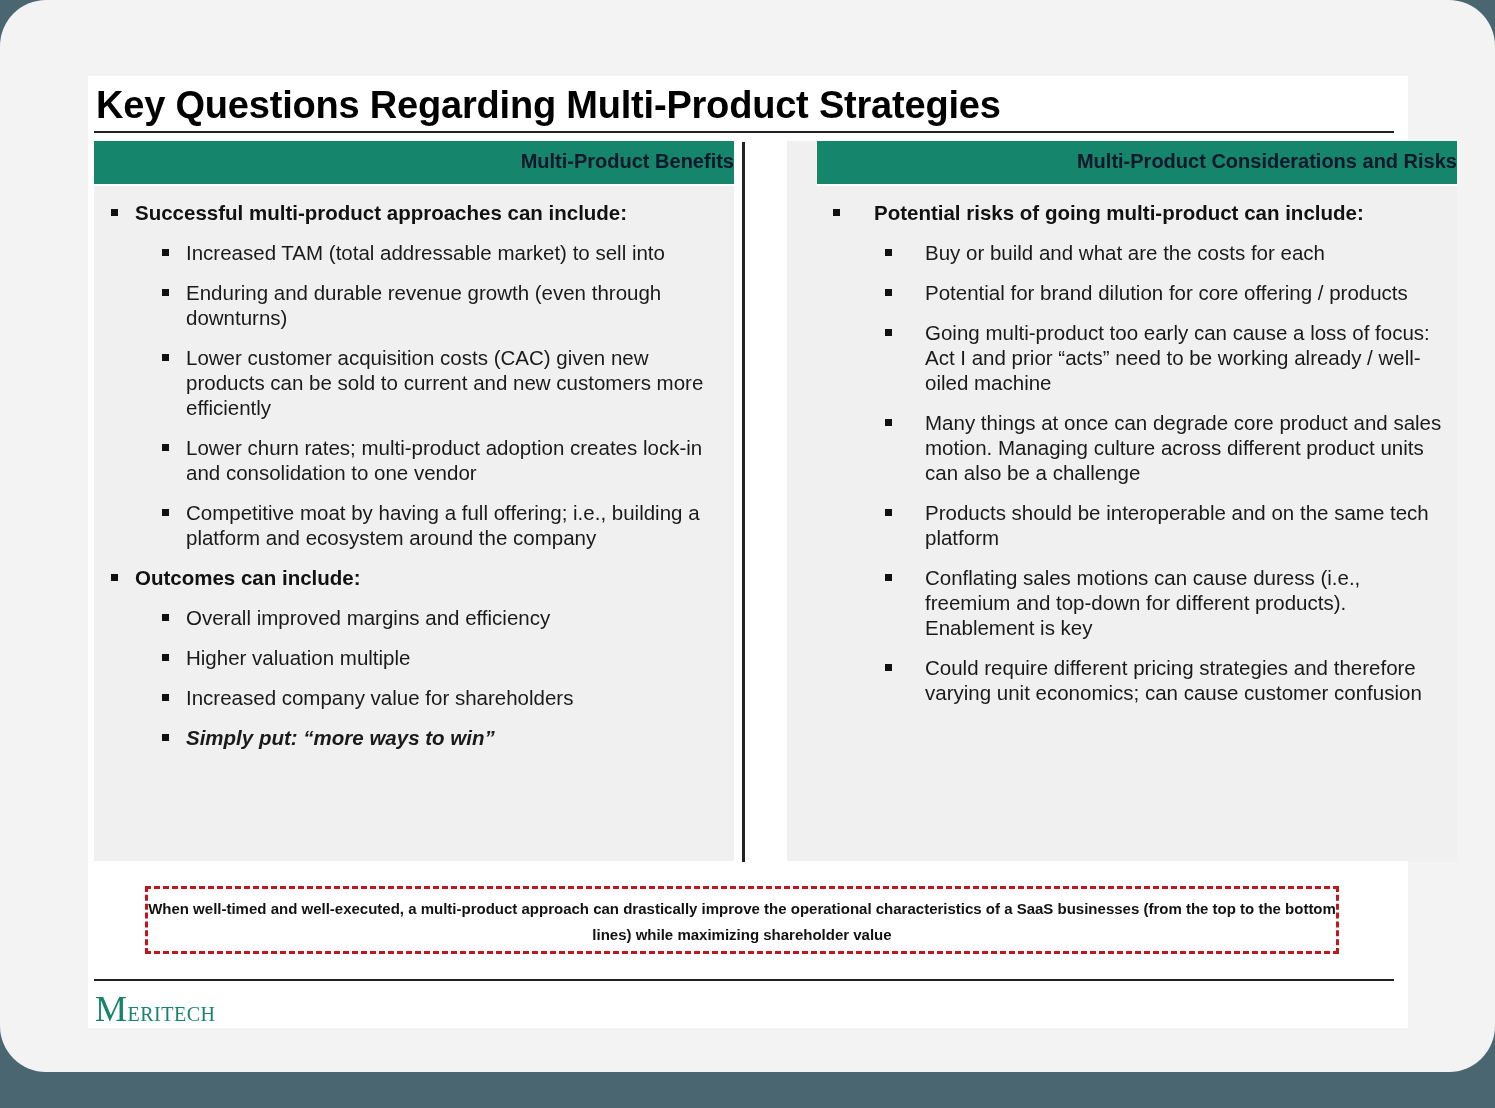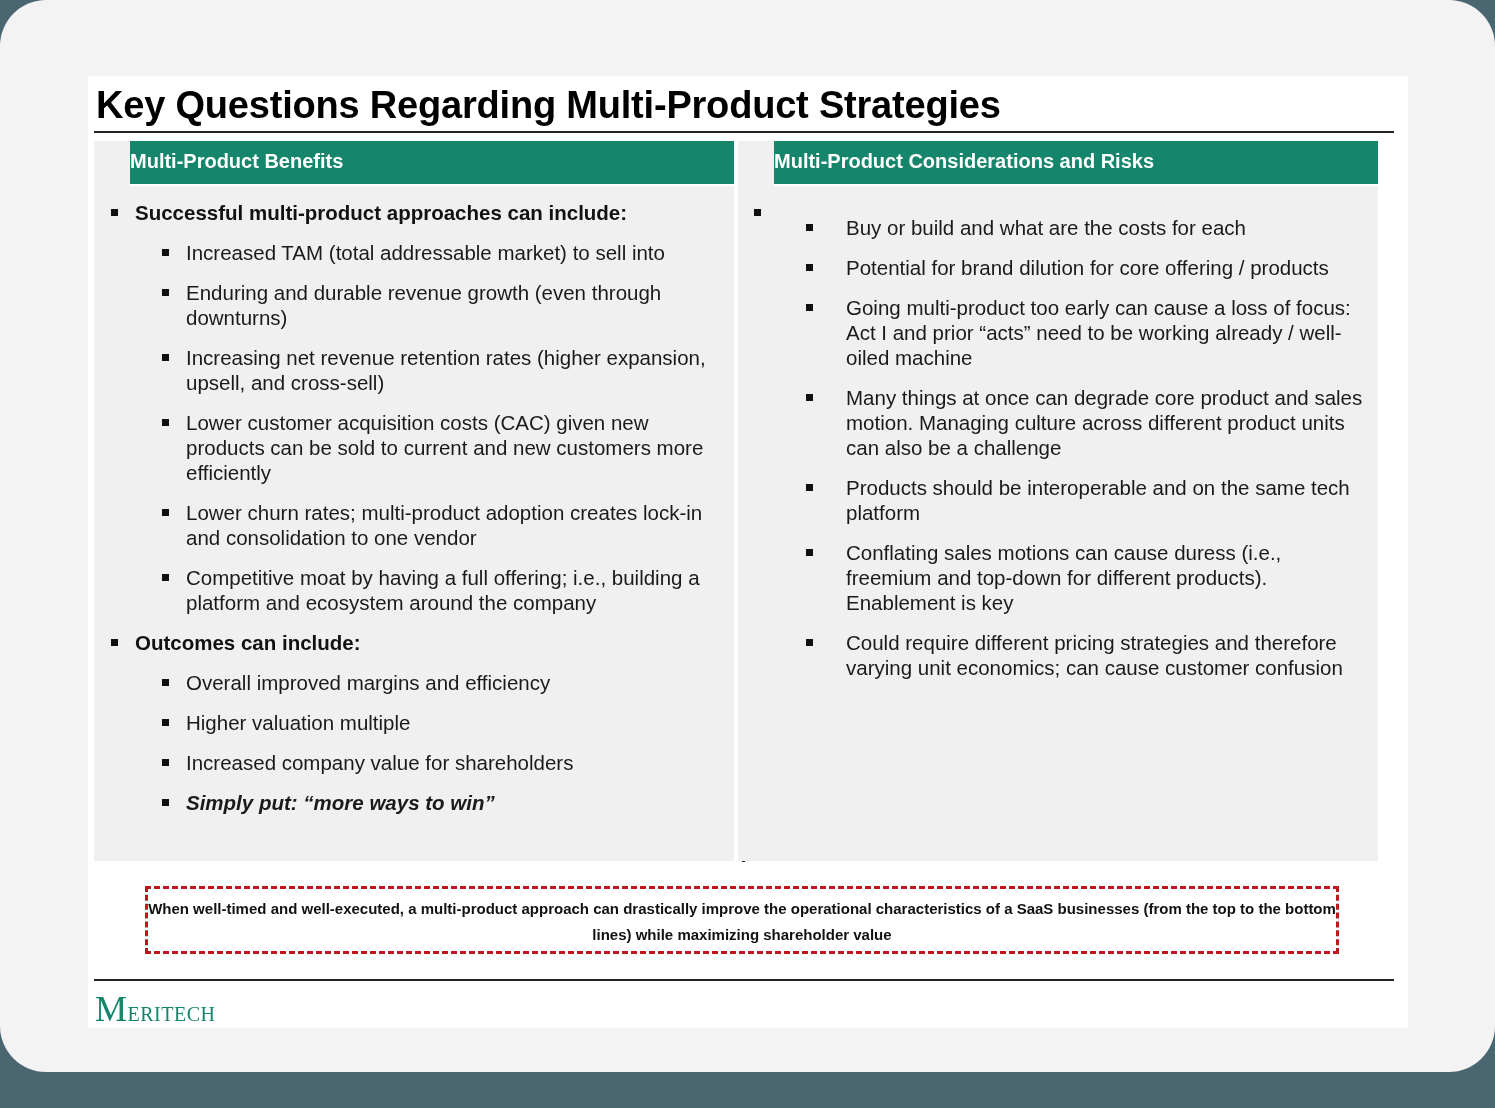--- a/index.html
+++ b/index.html
@@ -35,31 +35,30 @@
       left: 6px; top: 55px;
       width: 1300px; height: 2px;
       background: #222;
     }
     .col {
       position: absolute;
       top: 65px;
       background: #f0f0f0;
     }
     .col.left  { left: 6px;   width: 640px; height: 720px; }
-    .col.right { left: 650px; width: 640px; height: 720px; }
+    .col.right { left: 699px; width: 640px; height: 720px; padding-left: 30px; }
     .col-header {
       height: 43px;
       background: #15856b;
-      color: #ffffff;
+      color: #0f172a;
       font-weight: bold;
       font-size: 20px;
-      text-align: left;
+      text-align: right;
       line-height: 40px;
       border-bottom: 2px solid #fff;
-      margin-left: 36px;
     }
     .divider {
       position: absolute;
       left: 654px; top: 66px;
       width: 3px; height: 720px;
       background: #222;
     }
     .col-body { padding: 14px 0 0 0; }
     .l1 {
       position: relative;
@@ -127,39 +126,38 @@
   <div class="slide">
     <div class="title">Key Questions Regarding Multi-Product Strategies</div>
     <div class="title-rule"></div>
 
     <div class="col left">
       <div class="col-header">Multi-Product Benefits</div>
       <div class="col-body">
         <div class="l1"><span class="bullet"></span><span>Successful multi-product approaches can include:</span></div>
         <div class="l2"><span class="bullet"></span><span>Increased TAM (total addressable market) to sell into</span></div>
         <div class="l2"><span class="bullet"></span><span>Enduring and durable revenue growth (even through downturns)</span></div>
-        <div class="l2"><span class="bullet"></span><span>Increasing net revenue retention rates (higher expansion, upsell, and cross-sell)</span></div>
         <div class="l2"><span class="bullet"></span><span>Lower customer acquisition costs (CAC) given new products can be sold to current and new customers more efficiently</span></div>
         <div class="l2"><span class="bullet"></span><span>Lower churn rates; multi-product adoption creates lock-in and consolidation to one vendor</span></div>
         <div class="l2"><span class="bullet"></span><span>Competitive moat by having a full offering; i.e., building a platform and ecosystem around the company</span></div>
 
         <div class="l1"><span class="bullet"></span><span>Outcomes can include:</span></div>
         <div class="l2"><span class="bullet"></span><span>Overall improved margins and efficiency</span></div>
         <div class="l2"><span class="bullet"></span><span>Higher valuation multiple</span></div>
         <div class="l2"><span class="bullet"></span><span>Increased company value for shareholders</span></div>
         <div class="l2 em"><span class="bullet"></span><span>Simply put: “more ways to win”</span></div>
       </div>
     </div>
 
     <div class="divider"></div>
 
     <div class="col right">
       <div class="col-header">Multi-Product Considerations and Risks</div>
       <div class="col-body">
-        <div class="l1"><span class="bullet"></span></div>
+        <div class="l1"><span class="bullet"></span><span>Potential risks of going multi-product can include:</span></div>
         <div class="l2"><span class="bullet"></span><span>Buy or build and what are the costs for each</span></div>
         <div class="l2"><span class="bullet"></span><span>Potential for brand dilution for core offering / products</span></div>
         <div class="l2"><span class="bullet"></span><span>Going multi-product too early can cause a loss of focus: Act I and prior “acts” need to be working already / well-oiled machine</span></div>
         <div class="l2"><span class="bullet"></span><span>Many things at once can degrade core product and sales motion. Managing culture across different product units can also be a challenge</span></div>
         <div class="l2"><span class="bullet"></span><span>Products should be interoperable and on the same tech platform</span></div>
         <div class="l2"><span class="bullet"></span><span>Conflating sales motions can cause duress (i.e., freemium and top-down for different products). Enablement is key</span></div>
         <div class="l2"><span class="bullet"></span><span>Could require different pricing strategies and therefore varying unit economics; can cause customer confusion</span></div>
       </div>
     </div>
 

